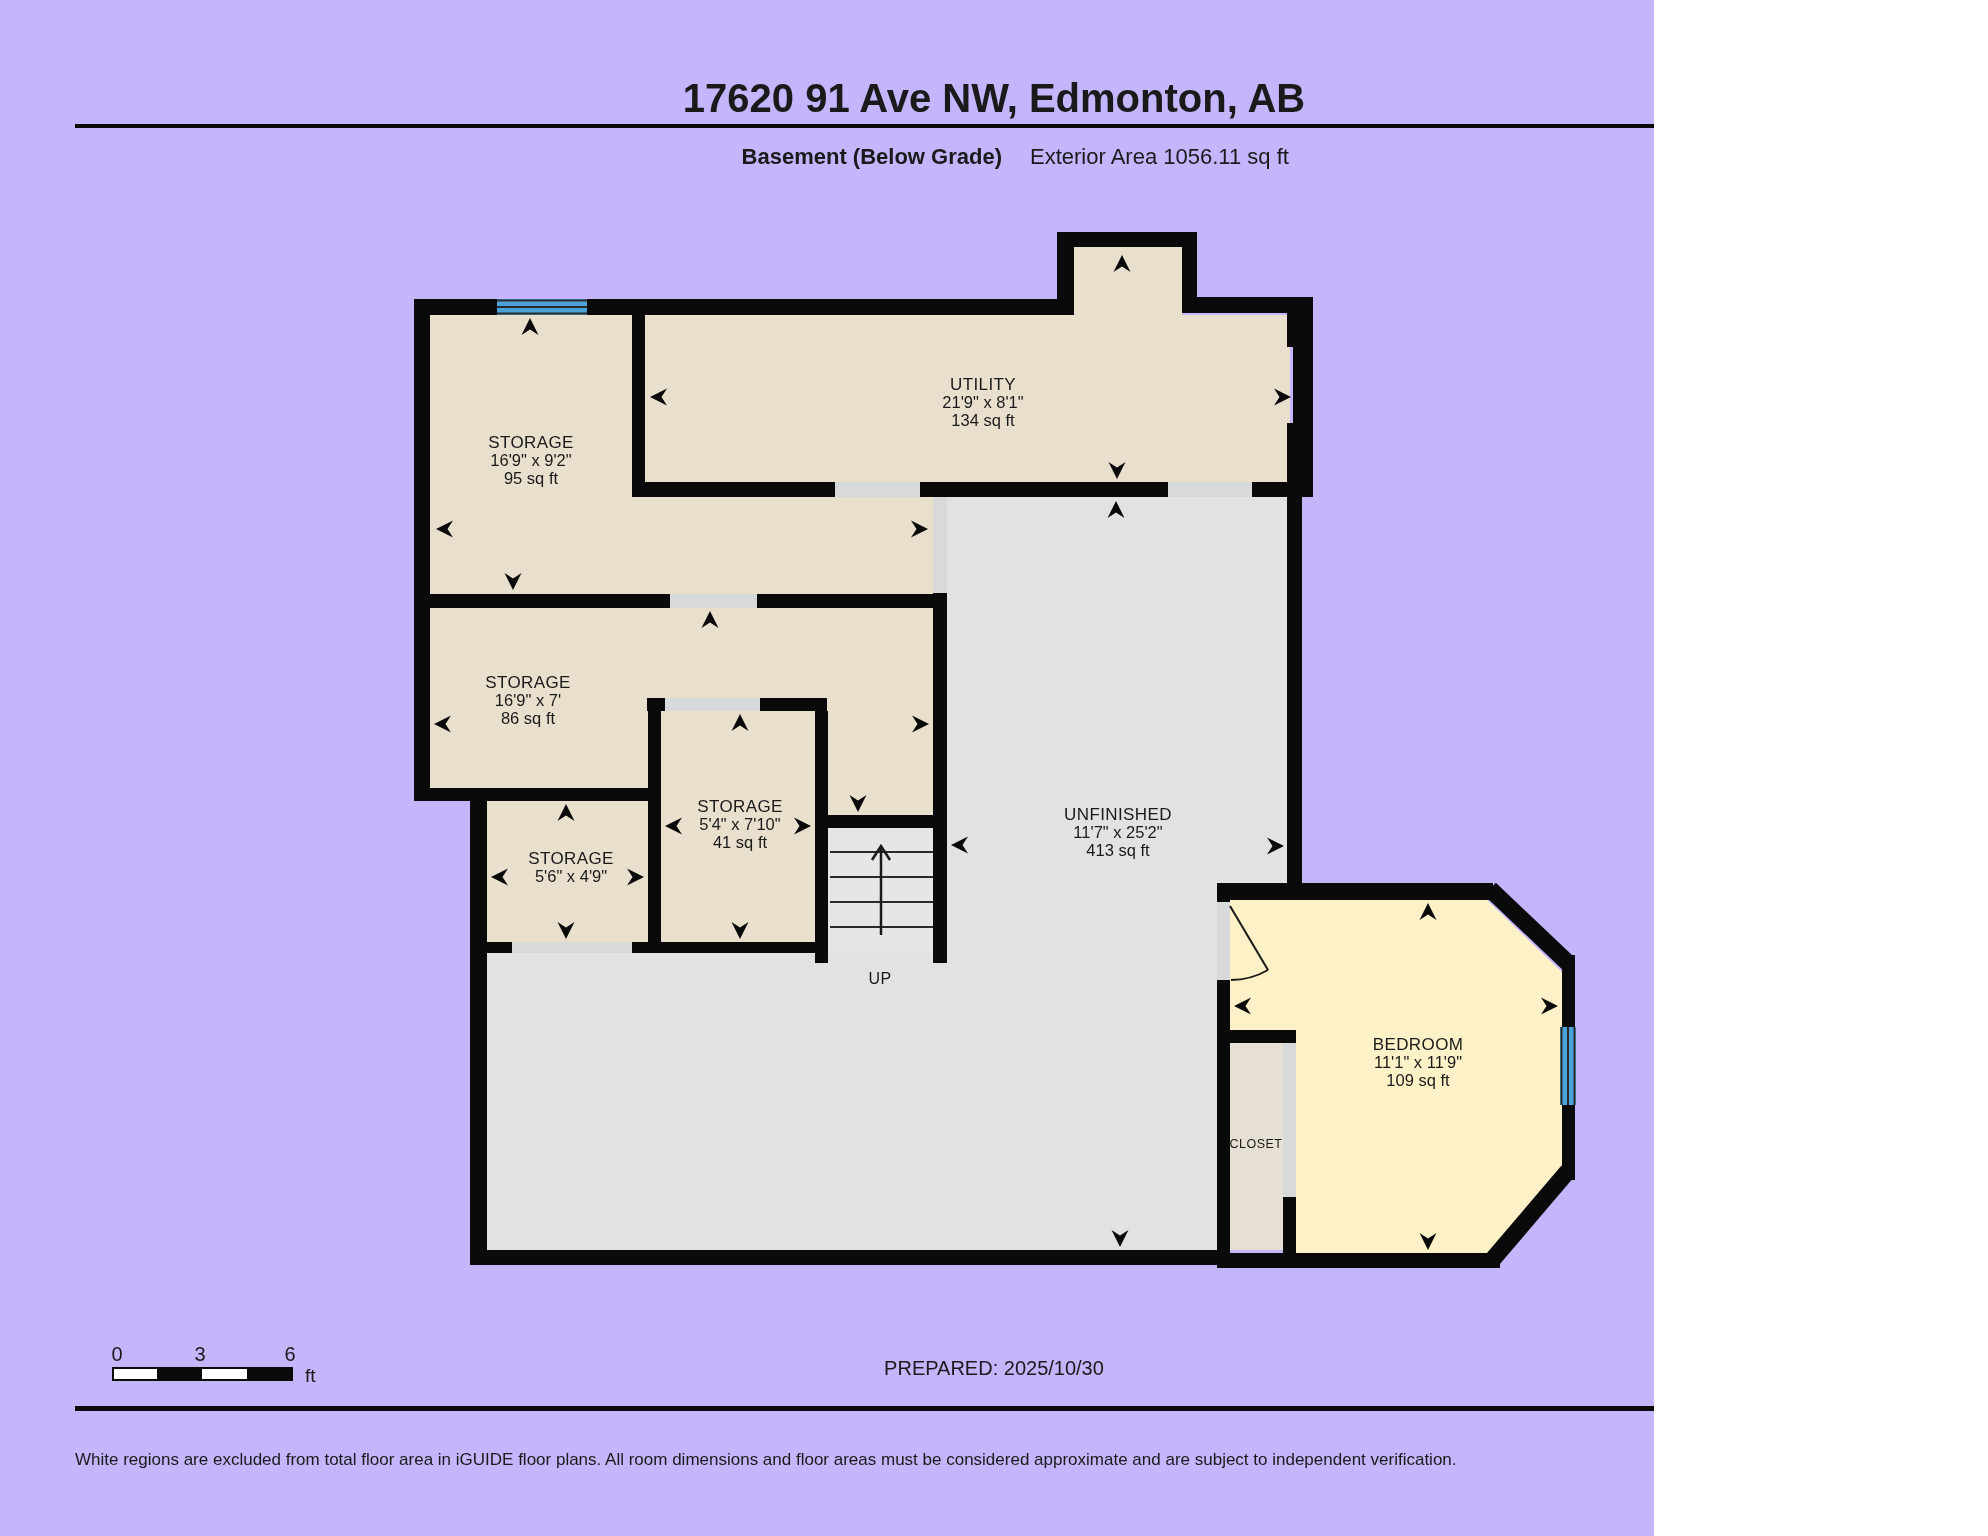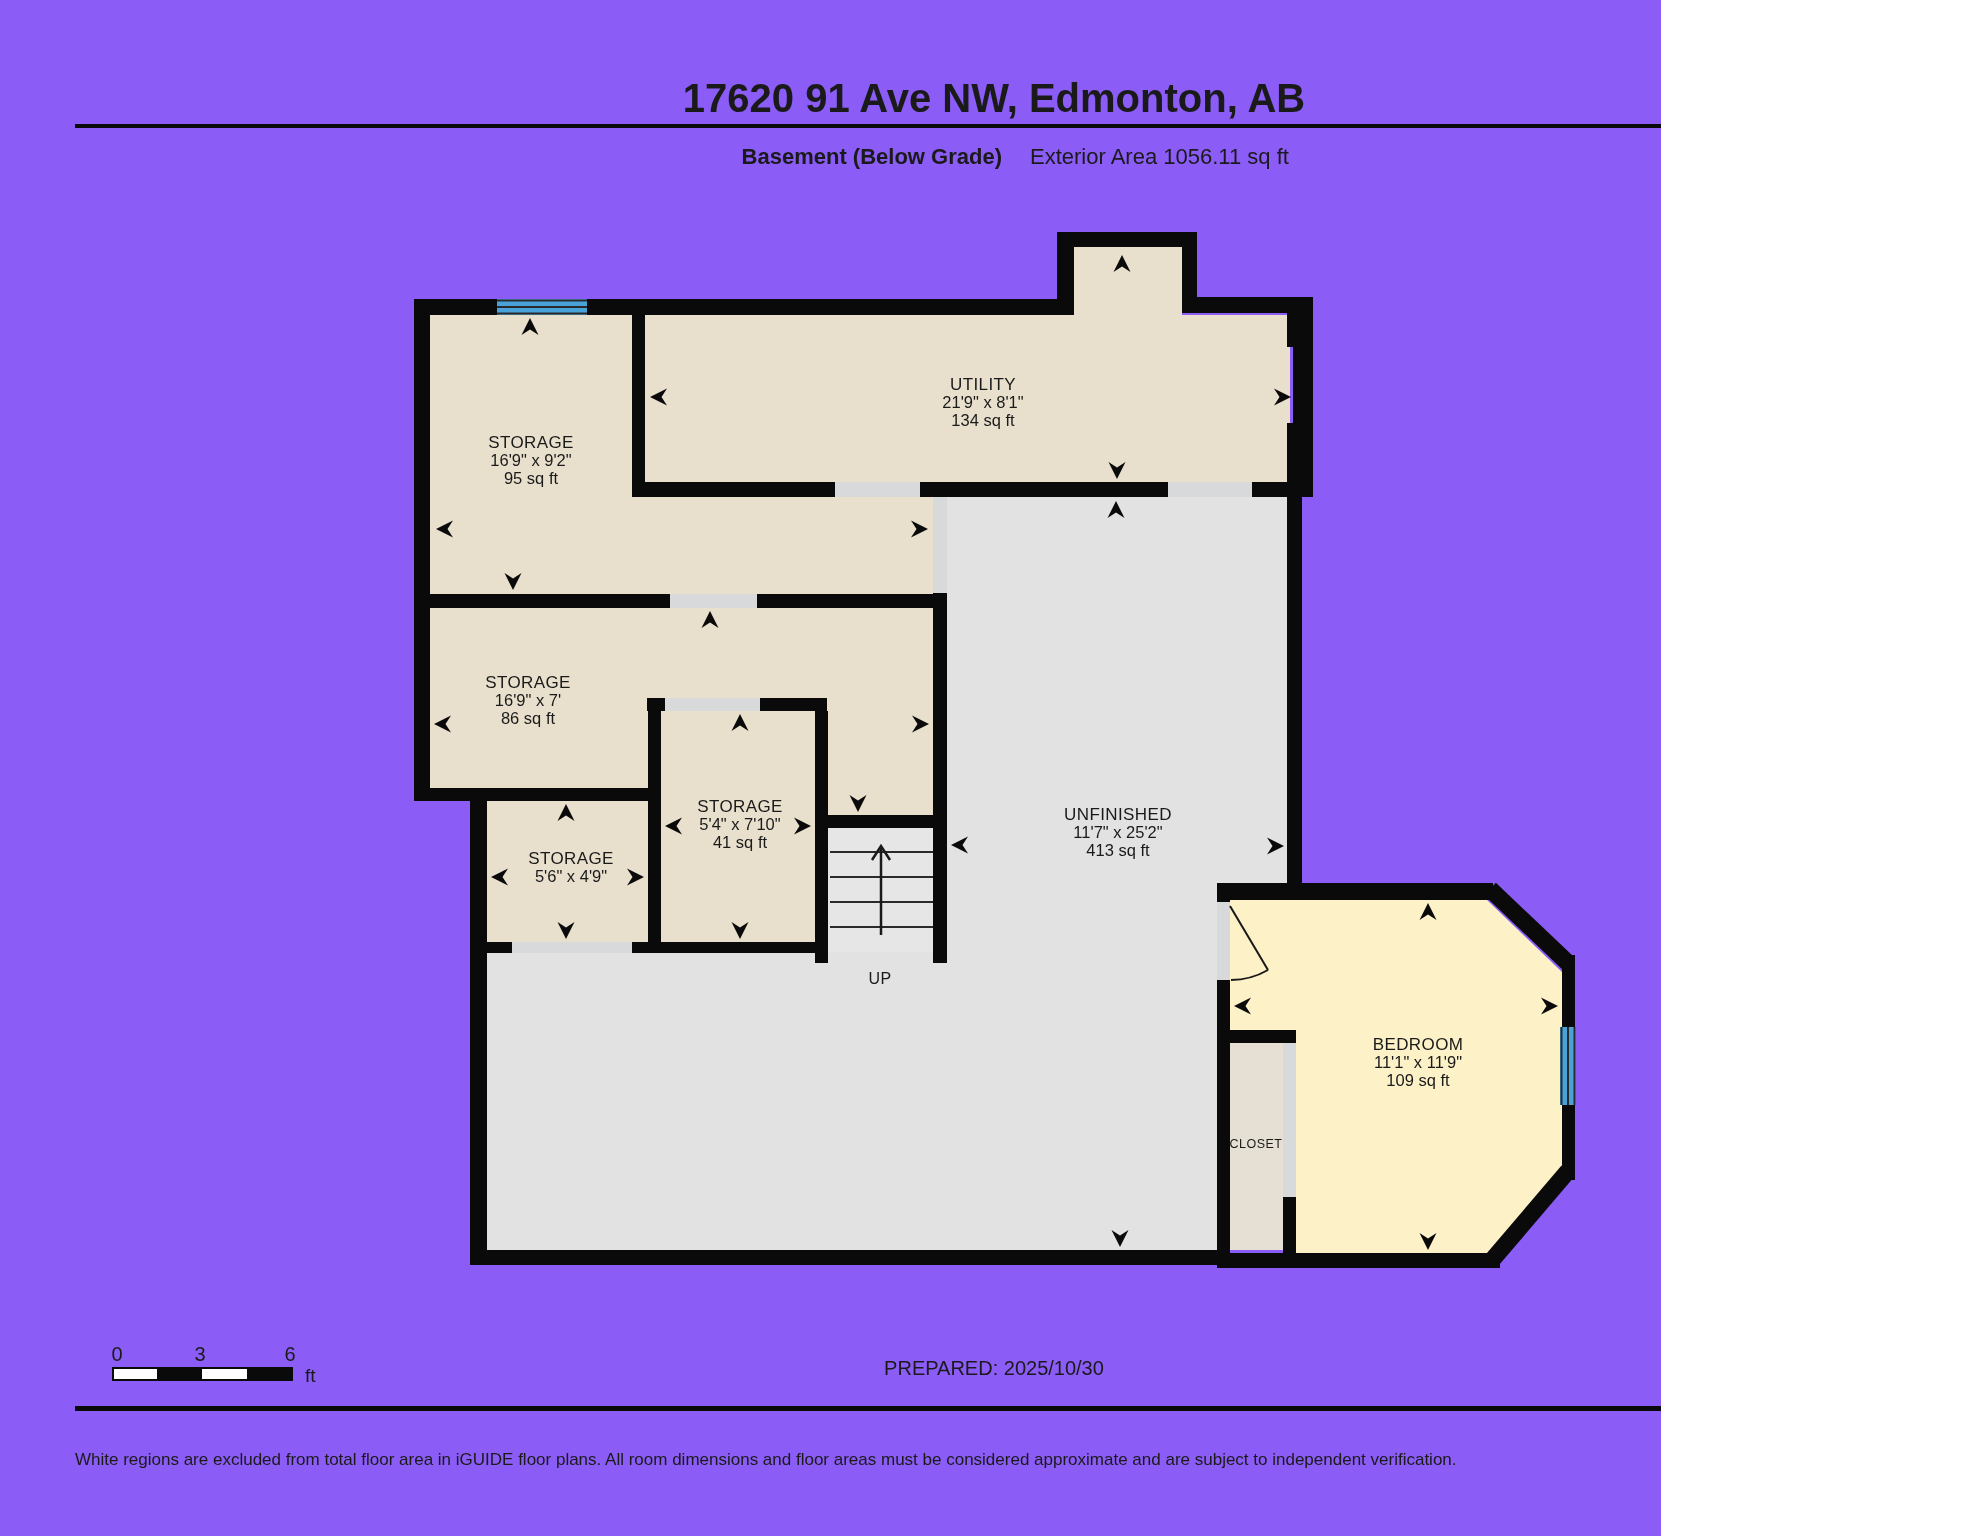--- a/index.html
+++ b/index.html
@@ -1,17 +1,17 @@
 <!DOCTYPE html>
 <html><head>
 <meta charset="utf-8">
 <style>
   html,body{margin:0;padding:0;background:#ffffff;}
   body{font-family:"Liberation Sans", sans-serif;}
-  .page{position:relative;width:1654px;height:1536px;background:#8b5cf6;overflow:hidden;padding-left:7px;}
+  .page{position:relative;width:1654px;height:1536px;background:#c4b5fd;overflow:hidden;}
   svg{position:absolute;left:0;top:0;}
   text{fill:#1a1a1a;}
   .title{font-size:40px;font-weight:bold;}
   .sub-b{font-size:22px;font-weight:bold;}
   .sub-r{font-size:22px;}
   .rname{font-size:17px;letter-spacing:.4px;}
   .rdim{font-size:16.5px;}
   .tiny{font-size:12.5px;letter-spacing:.5px;}
   .up{font-size:16px;letter-spacing:.5px;}
   .prep{font-size:20px;}

